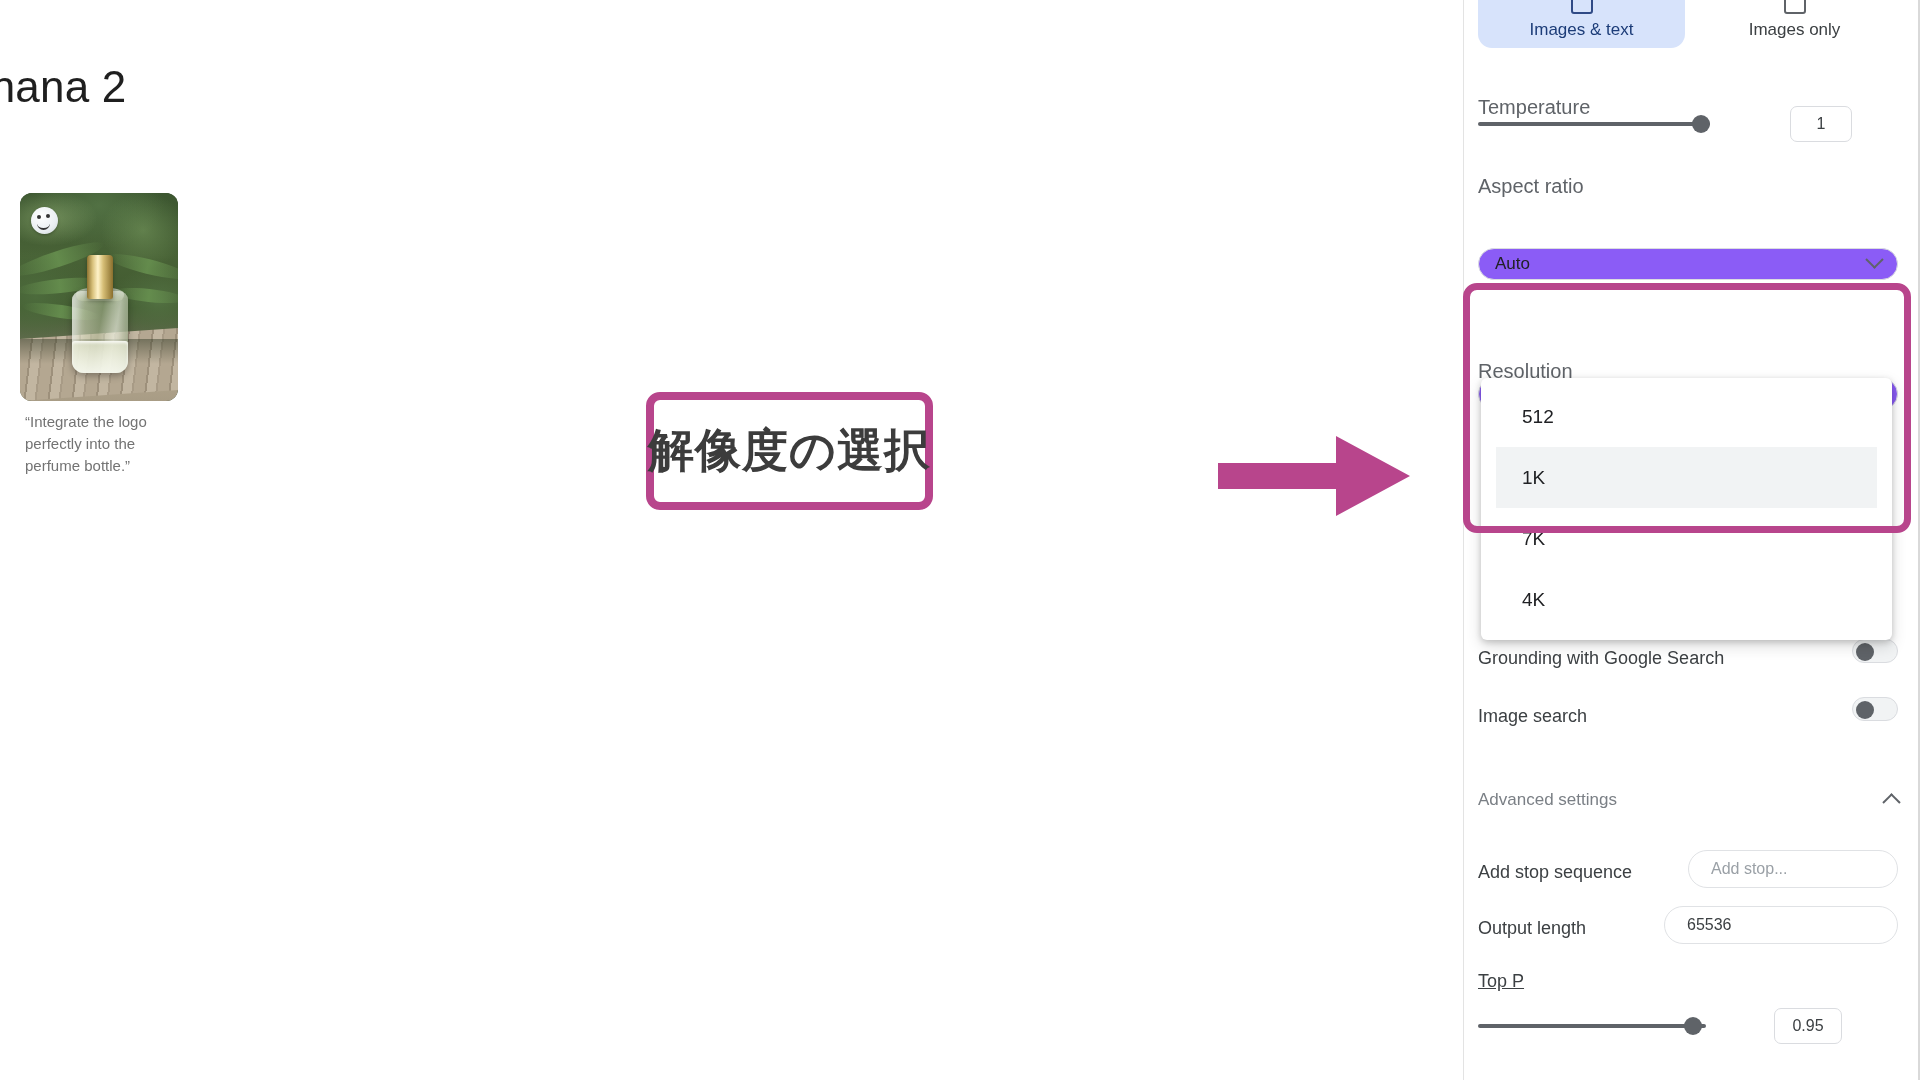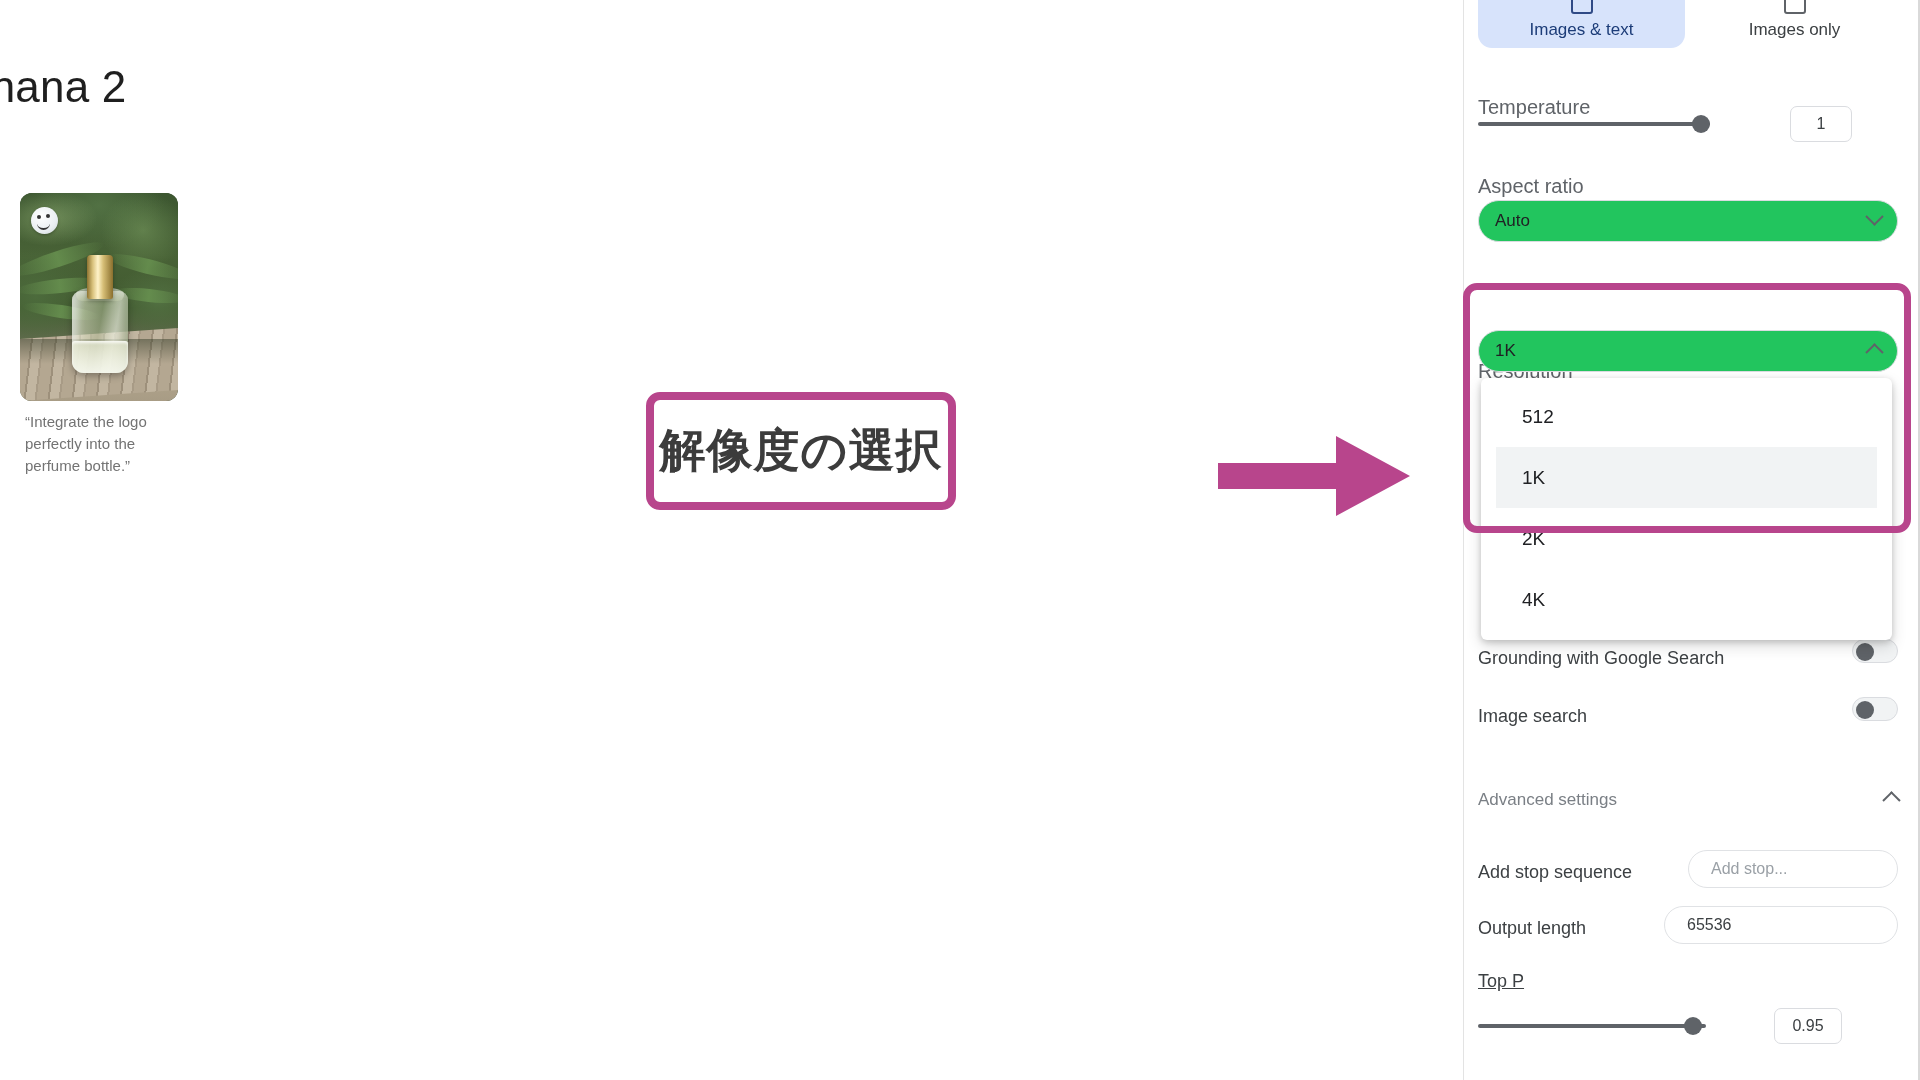--- a/index.html
+++ b/index.html
@@ -175,21 +175,21 @@
     font-size: 15px;
     line-height: 22px;
     color: #737373;
   }
 
   
   .callout {
     position: absolute;
     left: 646px;
     top: 392px;
-    width: 310px;
+    width: 287px;
     height: 118px;
     border: 8px solid #b8458c;
     border-radius: 14px;
     background: #ffffff;
     display: flex;
     align-items: center;
     justify-content: center;
   }
   .callout-text {
     font-family: "DejaVu Sans", sans-serif;
@@ -302,28 +302,29 @@
     justify-content: center;
     font-size: 16px;
     color: #3c4043;
     background: #fff;
   }
 
   .select-box {
     position: absolute;
     border: 1px solid #dadce0;
     border-radius: 22px;
-    height: 42px;
-    background: #22c55e;
+    height: 32px;
+    background: #8b5cf6;
     display: flex;
     align-items: center;
     padding: 0 16px;
     font-size: 17px;
     color: #202124;
     cursor: pointer;
+    margin-top: 48px;
   }
   .select-box .caret { margin-left: auto; }
 
   .chev {
     width: 13px; height: 13px;
     border-right: 2px solid #5f6368;
     border-bottom: 2px solid #5f6368;
     display: inline-block;
   }
   .chev.down { transform: rotate(45deg) translate(-2px,-2px); }
@@ -373,21 +374,21 @@
     position: absolute;
     left: 3px; top: 3px;
     width: 18px; height: 18px;
     border-radius: 50%;
     background: #5f6368;
   }
 
   .section-header {
     position: absolute;
     display: flex;
-    align-items: flex-start;
+    align-items: flex-end;
     width: 420px;
     cursor: pointer;
   }
   .section-header .ttl { font-size: 17px; color: #7a7f85; }
   .section-header .chev-wrap { margin-left: auto; }
 
   .text-input {
     position: absolute;
     border: 1px solid #e0e2e5;
     border-radius: 19px;
@@ -528,19 +529,19 @@
         <div class="slider-track" style="width:228px;"></div>
         <div class="slider-knob" style="left:206px;"></div>
       </div>
       <div class="num-box" style="width:68px;margin-left:54px;">0.95</div>
     </div>
   </div>
 
   <div class="dropdown-menu">
     <div class="dropdown-item">512</div>
     <div class="dropdown-item selected">1K</div>
-    <div class="dropdown-item">2K</div>
+    <div class="dropdown-item">7K</div>
     <div class="dropdown-item">4K</div>
   </div>
 
   <div class="highlight-box"></div>
 
 </div>
 
 </body></html>

